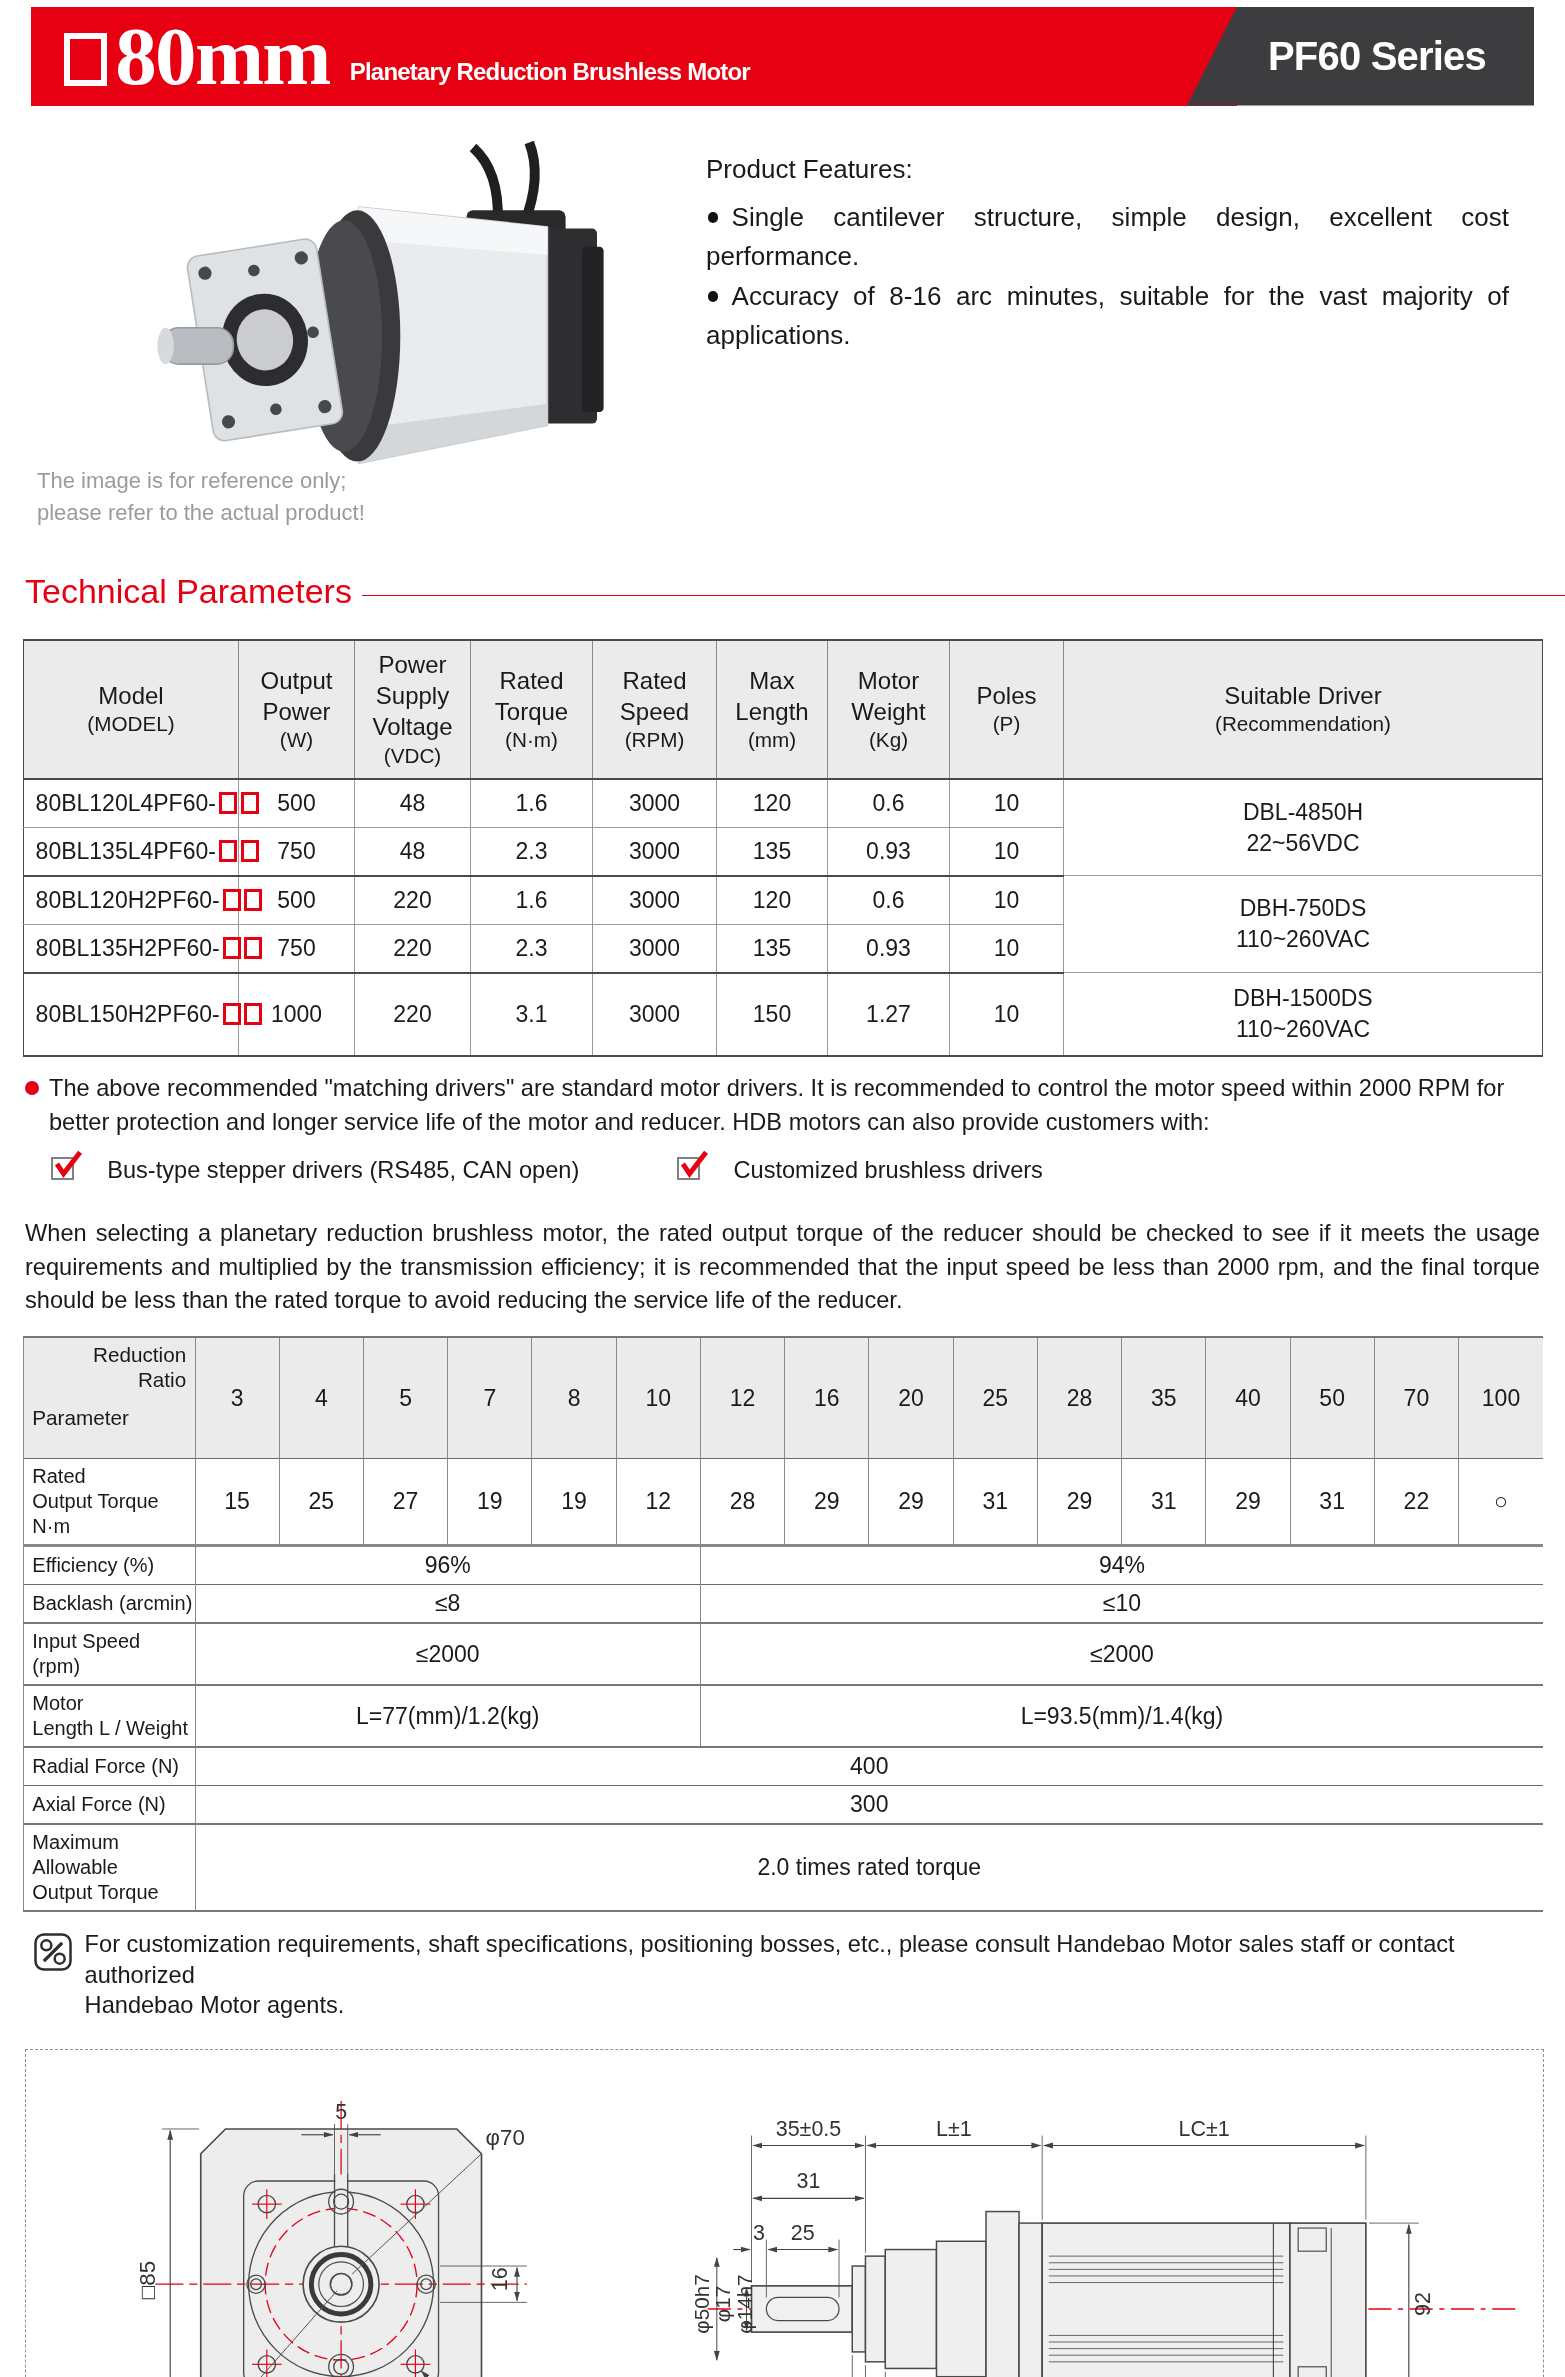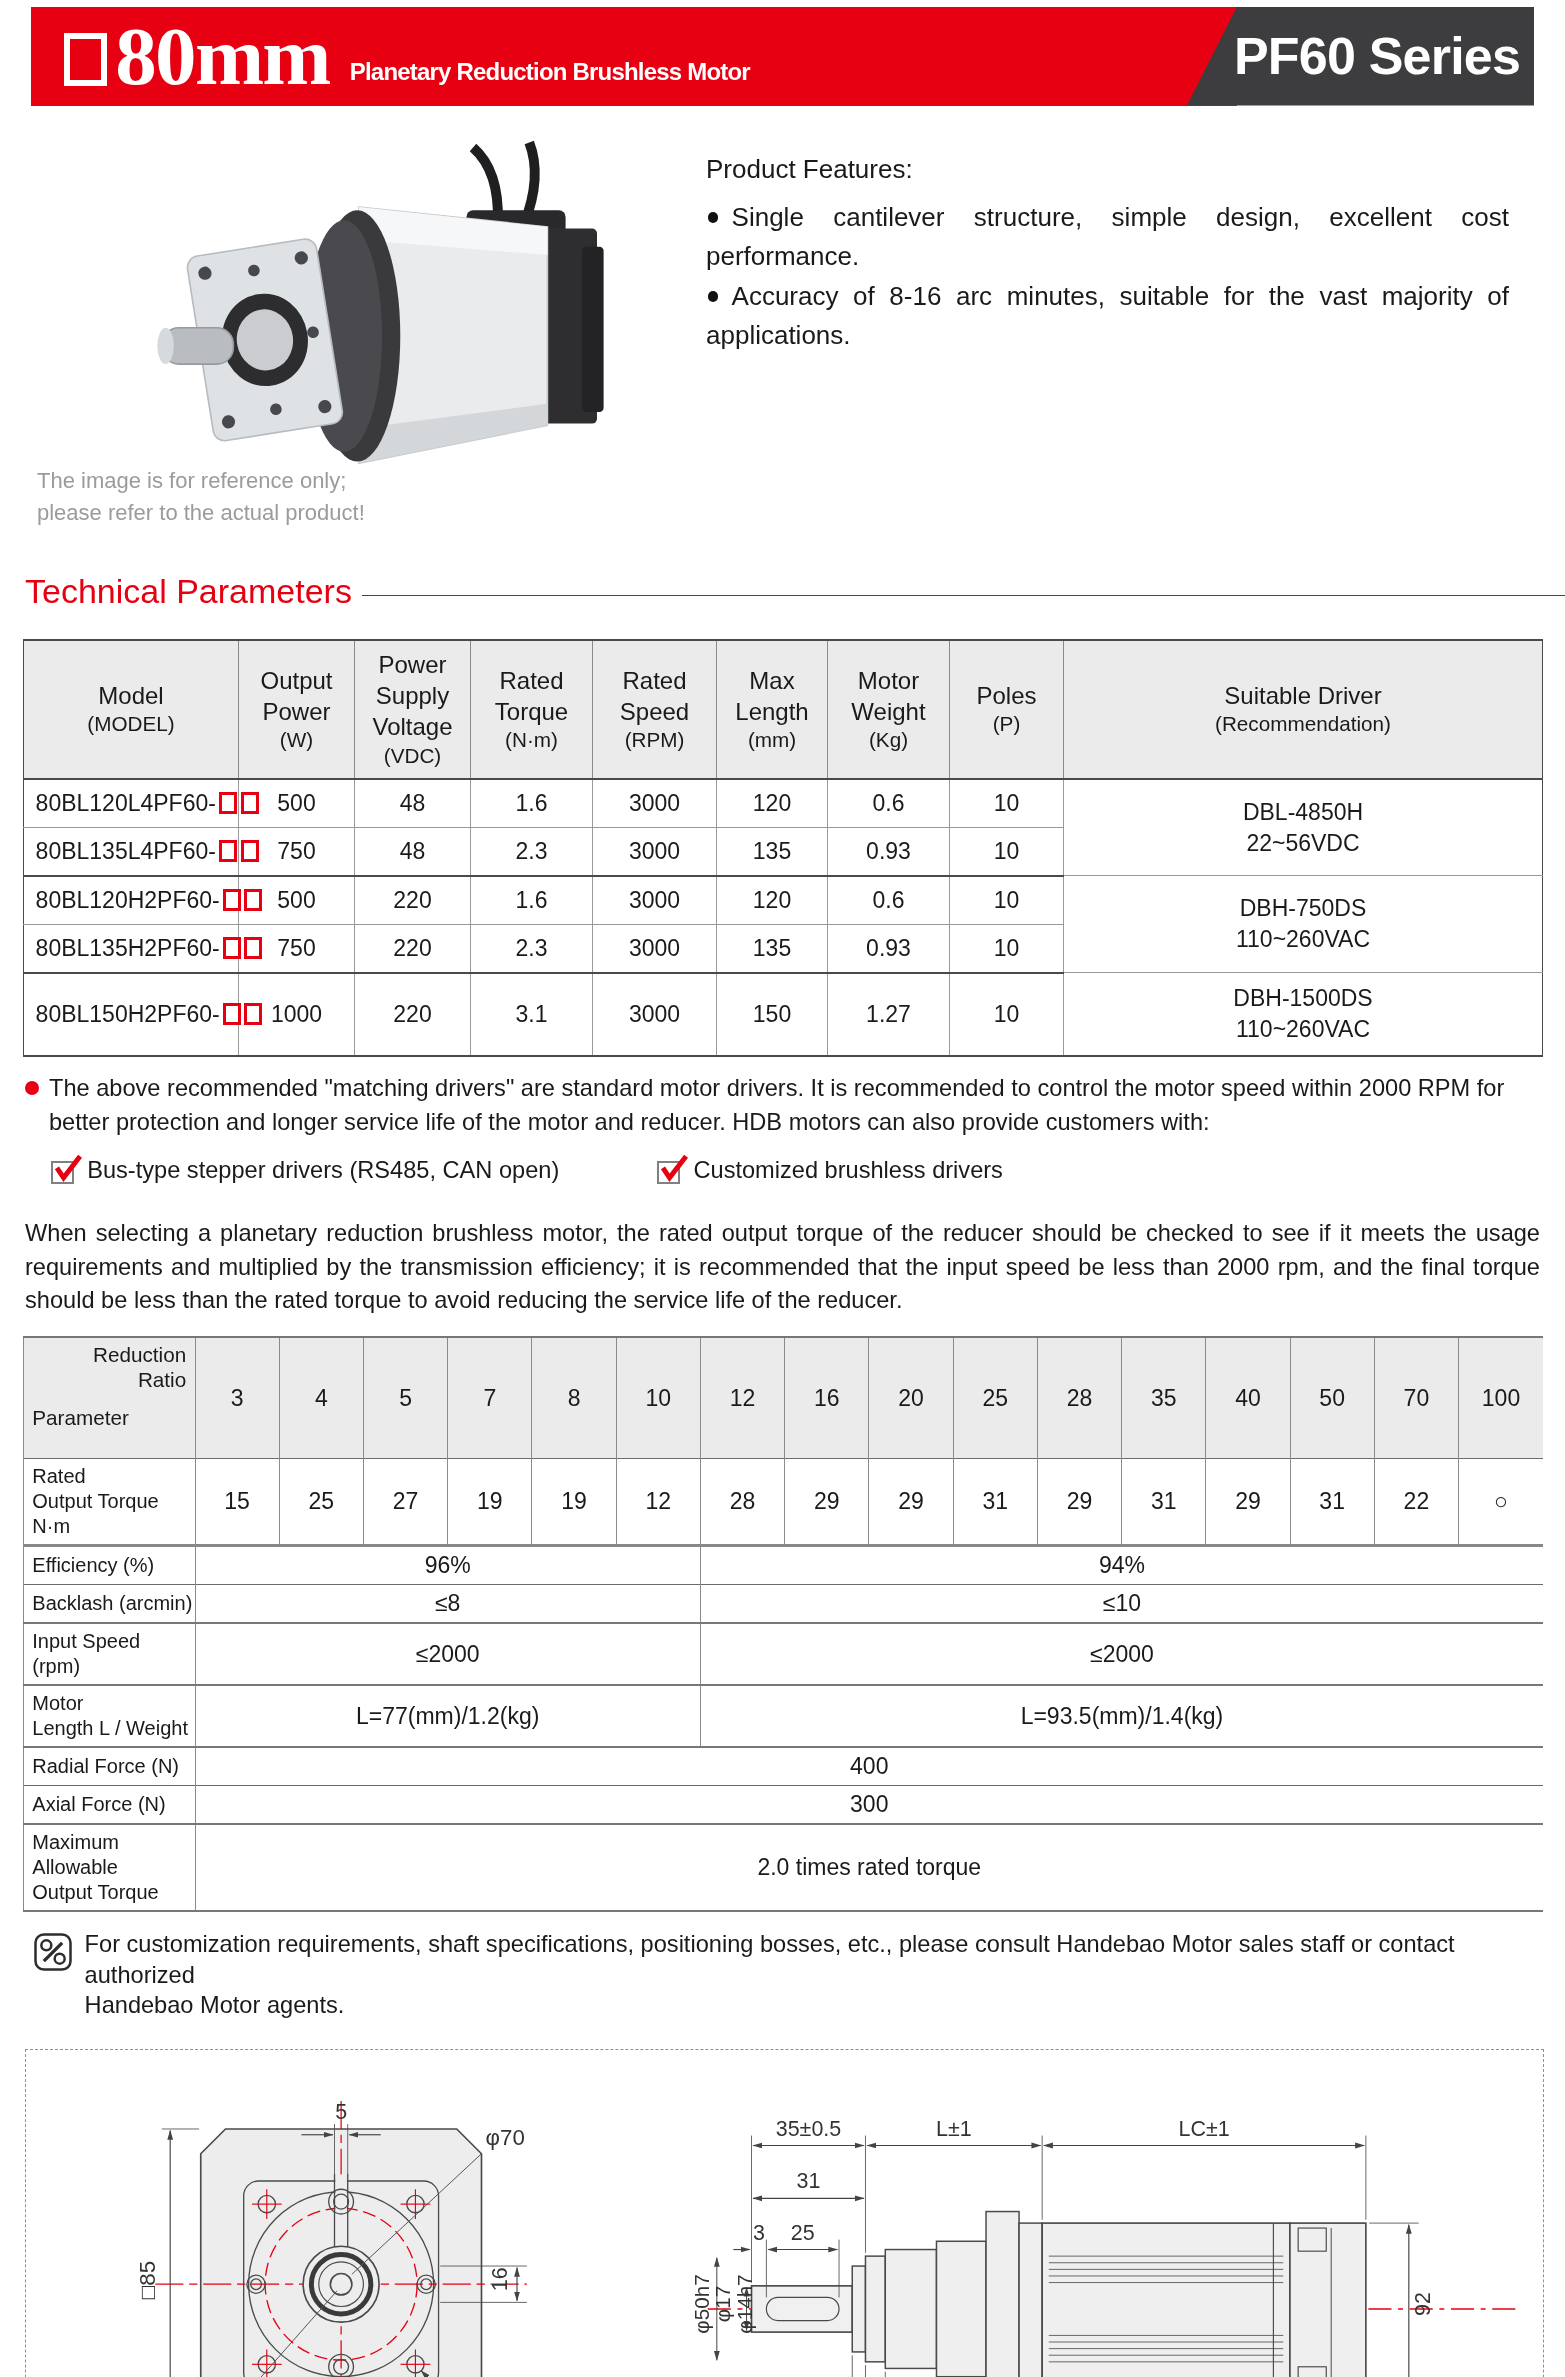--- a/index.html
+++ b/index.html
@@ -8,21 +8,21 @@
   .page { position:relative; width:1565px; height:2377px; overflow:hidden; background:#fff; }
 
   
   .banner { display:flex; margin:6.6px 31px 0 31px; height:99px; }
   .banner-red { flex:1; background:#e60012; display:flex; align-items:flex-end; padding:0 0 11.6px 33px; }
   .title-square { display:inline-block; width:43px; height:53px; border:6.6px solid #fff; margin:0 8.3px 8.3px 0; }
   .title-size { color:#fff; font-size:83px; font-weight:bold; line-height:0.92; letter-spacing:-1.7px;font-family:Liberation Serif, serif; }
   .title-sub { color:#fff; font-size:24px; font-weight:700; margin:0 0 8.3px 20px; letter-spacing:-0.8px; }
   .banner-dark { width:347px; margin-left:-50px; background:#3d3d3f; clip-path:polygon(50px 0,100% 0,100% 100%,0 100%);
                  display:flex; align-items:center; justify-content:center; }
-  .series { color:#fff; font-size:52px; font-weight:bold; padding-left:33px; letter-spacing:-0.8px; }
+  .series { color:#fff; font-size:40px; font-weight:bold; padding-left:33px; letter-spacing:-0.8px; }
 
   
   .product-row { display:flex; margin:25px 33px 0 37px; }
   .product-left { width:669px; }
   .motor-art { margin-left:74px; }
   .caption { margin-top:-11.6px; color:#9b9b9b; font-size:22px; line-height:1.45; }
   .product-right { flex:1; padding:23px 23px 0 0; }
   .feat-title { font-size:26px; margin-bottom:13.2px; }
   .feat { font-size:26px; line-height:1.52; text-align:justify; }
   .bdot { display:inline-block; width:10.7px; height:10.7px; border-radius:50%; background:#111; margin:0 13.2px 3.3px 1.7px; vertical-align:middle; }
@@ -44,21 +44,21 @@
   .spec tr:last-child td { border-bottom:2.5px solid #4a4a4a; }
   .spec .outer-l { border-left:1.7px solid #4a4a4a; }
   .spec .outer-r { border-right:1.7px solid #4a4a4a; }
   .ph-box { display:inline-block; width:18px; height:22px; border:3.3px solid #e60012; margin:0 0 -3.3px 3.3px; }
   .driver div { line-height:1.35; }
 
   
   .note-bullet { display:flex; margin:15px 25px 0 25px; font-size:23.6px; line-height:1.42; }
   .rdot { flex:0 0 14px; width:14px; height:14px; border-radius:50%; background:#e60012; margin:8.3px 10px 0 0; }
   .checks { display:flex; gap:98px; margin:18px 0 0 51px; font-size:23.6px; }
-  .check-item { display:flex; align-items:flex-end; }
+  .check-item { display:flex; align-items:flex-start;gap:20px; }
   .cbox { position:relative; width:23px; height:23px; border:2.5px solid #808080; background:#fff; margin-right:13.2px; }
   .cbox svg { position:absolute; left:-0.8px; top:-10px; overflow:visible; }
   .para { margin:33px 25px 0 25px; font-size:23.6px; line-height:1.42; text-align:justify; }
 
   
   .rt { margin:18px 0 0 23px; width:1520px; table-layout:fixed; font-size:23px; }
   .rt td { border-left:0.8px solid #8a8a8a; text-align:center; padding:5px 1.7px; }
   .rt td:first-child { border-left:0.8px solid #8a8a8a; }
   .rt td.lbl { text-align:left; padding-left:8.3px; font-size:20px; line-height:1.25; }
   .rt tr { border-top:1.7px solid #6b6b6b; }

